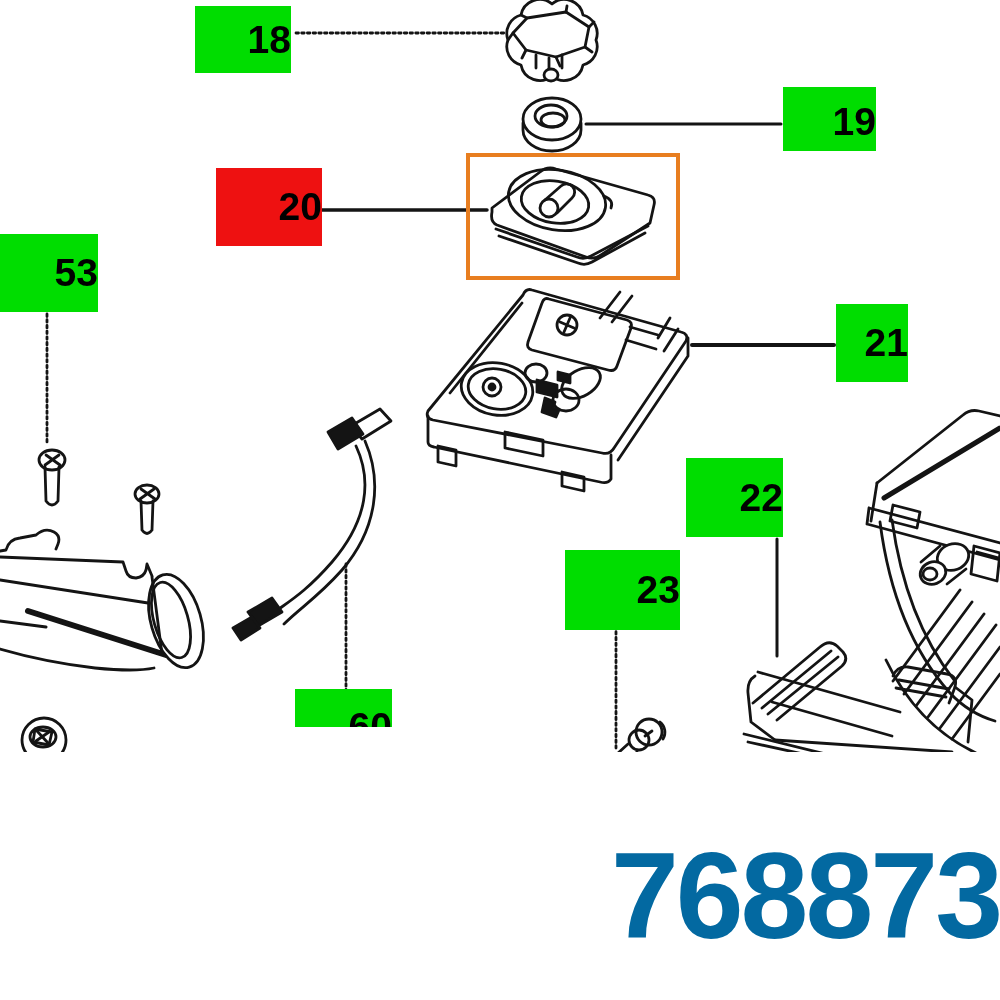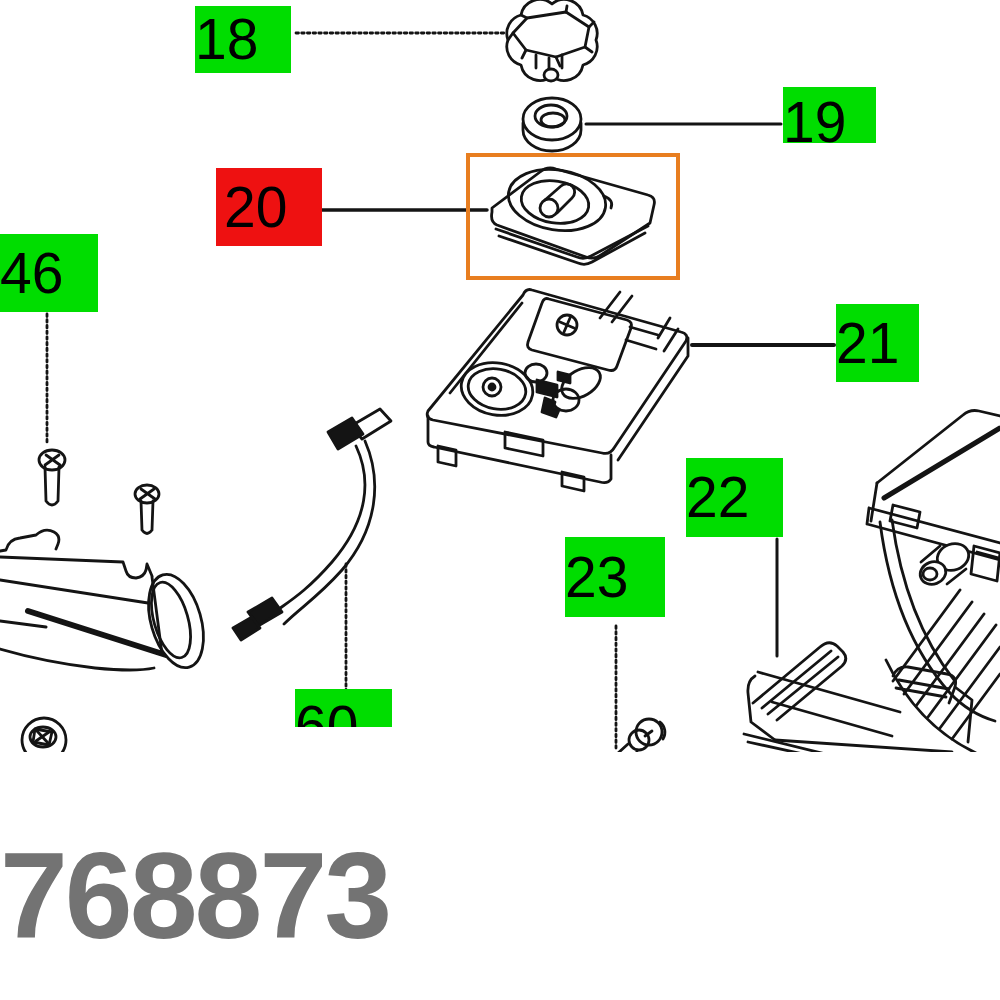--- a/index.html
+++ b/index.html
@@ -1,26 +1,26 @@
 <!DOCTYPE html>
 <html><head>
 <meta charset="utf-8">
 <style>
   html,body{margin:0;padding:0;background:#fff;}
   #page{position:relative;width:1000px;height:1000px;background:#ffffff;overflow:hidden;
         font-family:"Liberation Sans",sans-serif;}
   #art{position:absolute;left:0;top:0;z-index:1;}
-  .callout{position:absolute;z-index:3;text-align:left;color:#000;
-           font-weight:normal;font-size:57px;overflow:hidden;}
+  .callout{position:absolute;z-index:3;text-align:right;color:#000;
+           font-weight:bold;font-size:39px;overflow:hidden;}
   .callout span{display:block;}
   .green{background:#00dd00;}
   .red{background:#ee1111;padding-left:8px;}
   #hl-box{position:absolute;z-index:2;border:4px solid #e87e20;background:transparent;}
-  #part-number{position:absolute;z-index:3;left:0;top:826px;width:1000px;text-align:left;
-               font-weight:bold;font-size:122px;letter-spacing:-3px;color:#737373;
+  #part-number{position:absolute;z-index:3;left:0;top:826px;width:1000px;text-align:right;
+               font-weight:bold;font-size:122px;letter-spacing:-3px;color:#0369a1;
                font-family:"Liberation Sans",sans-serif;}
 </style>
 </head>
 <body>
 
 <div id="page">
 
   <svg id="art" width="1000" height="1000" viewBox="0 0 1000 1000">
     <defs>
         <clipPath id="diagClip">
@@ -166,36 +166,36 @@
         <path d="M37,731 L48,743 M49,732 L36,741"></path>
       </g>
     </g>
   </svg>
 
   <div id="hl-box" style="left:466px;top:153px;width:206px;height:119px"></div>
 
   <div class="callout green" style="left:195px;top:6px;width:96px;height:67px;line-height:67px">
     <span>18</span>
   </div>
-  <div class="callout green" style="left:783px;top:87px;width:93px;height:56px;line-height:70px">
+  <div class="callout green" style="left:783px;top:87px;width:93px;height:64px;line-height:70px">
     <span>19</span>
   </div>
   <div class="callout red" style="left:216px;top:168px;width:98px;height:78px;line-height:78px">
     <span>20</span>
   </div>
   <div class="callout green" style="left:0px;top:234px;width:98px;height:78px;line-height:78px">
-    <span>46</span>
-  </div>
-  <div class="callout green" style="left:836px;top:304px;width:83px;height:78px;line-height:78px">
+    <span>53</span>
+  </div>
+  <div class="callout green" style="left:836px;top:304px;width:72px;height:78px;line-height:78px">
     <span>21</span>
   </div>
   <div class="callout green" style="left:686px;top:458px;width:97px;height:79px;line-height:79px">
     <span>22</span>
   </div>
-  <div class="callout green" style="left:565px;top:537px;width:100px;height:80px;line-height:80px">
+  <div class="callout green" style="left:565px;top:550px;width:115px;height:80px;line-height:80px">
     <span>23</span>
   </div>
   <div class="callout green" style="left:295px;top:689px;width:97px;height:38px;line-height:75px">
     <span>60</span>
   </div>
 
   <div id="part-number">768873</div>
 </div>
 
 </body></html>

